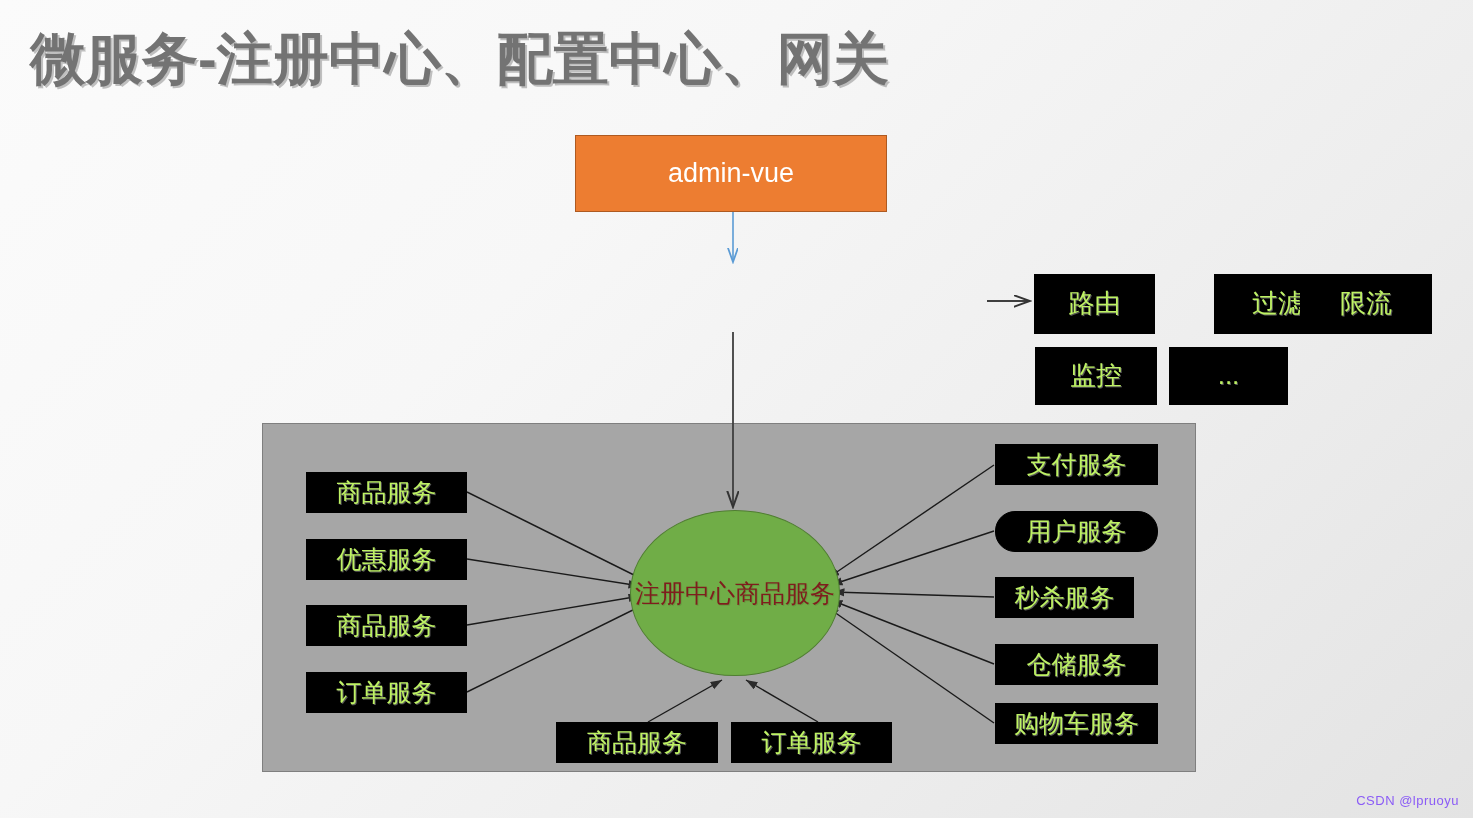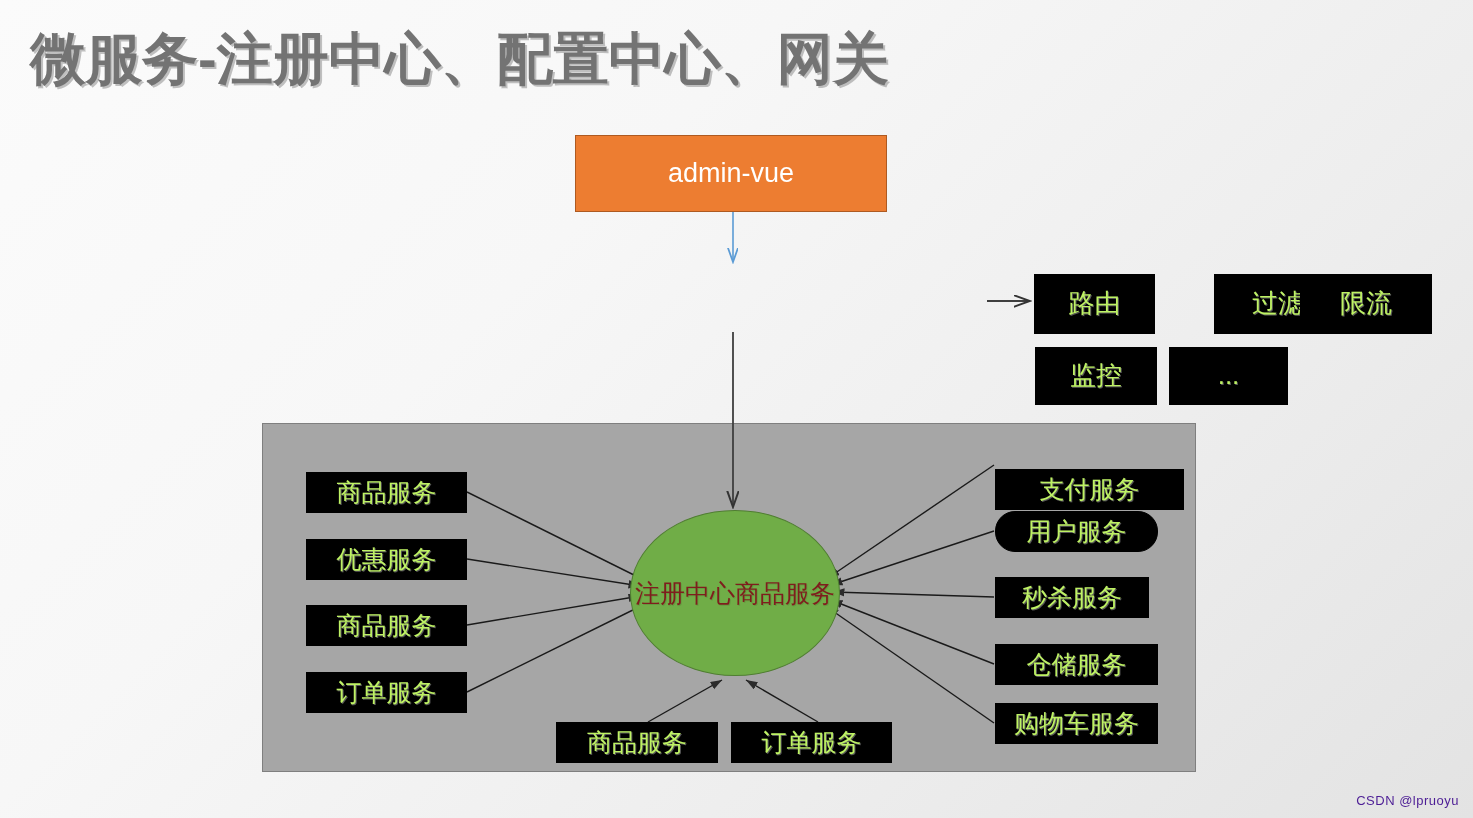--- a/index.html
+++ b/index.html
@@ -88,21 +88,21 @@
     text-shadow: 1px 1px 0 rgba(0,0,0,0.10);
   }
   #registry-ellipse span { display: block; }
 
   #edges { position: absolute; left: 0; top: 0; width: 1473px; height: 818px; pointer-events: none; }
 
   #watermark {
     right: 14px;
     bottom: 10px;
     font-size: 13px;
-    color: #4c1d95;
+    color: #8b5cf6;
     letter-spacing: 0.5px;
   }
 </style>
 </head>
 <body>
 
 <div id="stage">
 
   <div class="abs" id="page-title">微服务-注册中心、配置中心、网关</div>
 
@@ -159,23 +159,23 @@
   </div>
 
   <div id="services-left">
     <div class="abs node black-box" style="left:306px; top:472px; width:161px; height:41px;">商品服务</div>
     <div class="abs node black-box" style="left:306px; top:539px; width:161px; height:41px;">优惠服务</div>
     <div class="abs node black-box" style="left:306px; top:605px; width:161px; height:41px;">商品服务</div>
     <div class="abs node black-box" style="left:306px; top:672px; width:161px; height:41px;">订单服务</div>
   </div>
 
   <div id="services-right">
-    <div class="abs node black-box" style="left:995px; top:469px; width:189px; height:41px;">支付服务</div>
+    <div class="abs node black-box" style="left:995px; top:444px; width:163px; height:41px;">支付服务</div>
     <div class="abs node black-box" style="left:995px; top:511px; width:163px; height:41px;border-radius:20px;">用户服务</div>
-    <div class="abs node black-box" style="left:995px; top:577px; width:154px; height:41px;">秒杀服务</div>
+    <div class="abs node black-box" style="left:995px; top:577px; width:139px; height:41px;">秒杀服务</div>
     <div class="abs node black-box" style="left:995px; top:644px; width:163px; height:41px;">仓储服务</div>
     <div class="abs node black-box" style="left:995px; top:703px; width:163px; height:41px;">购物车服务</div>
   </div>
 
   <div id="services-bottom">
     <div class="abs node black-box" style="left:556px; top:722px; width:162px; height:41px;">商品服务</div>
     <div class="abs node black-box" style="left:731px; top:722px; width:161px; height:41px;">订单服务</div>
   </div>
 
   <div class="abs" id="watermark">CSDN @lpruoyu</div>

